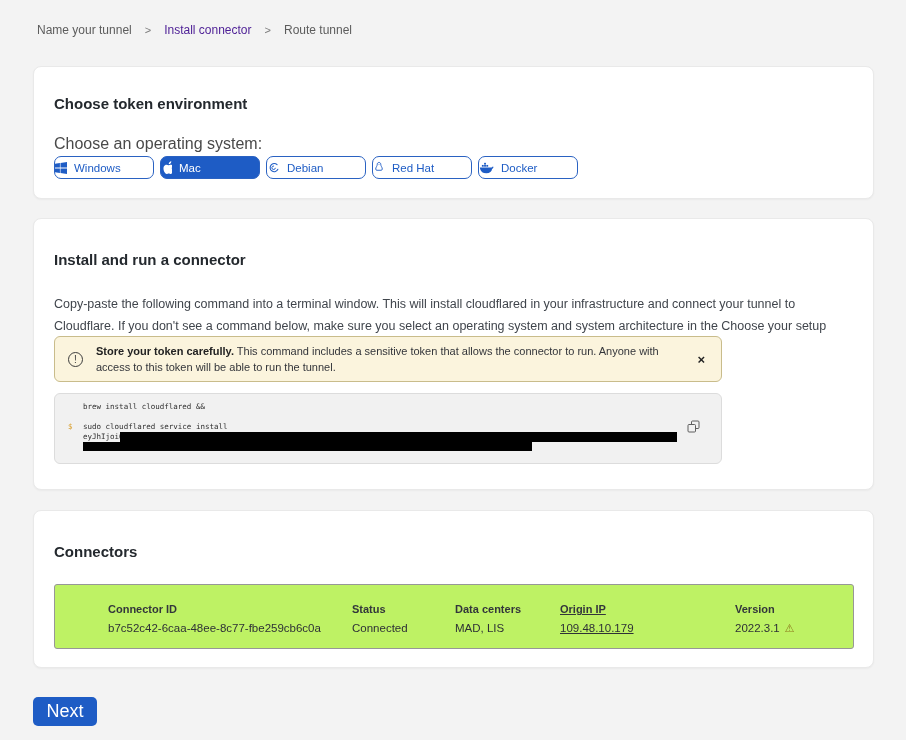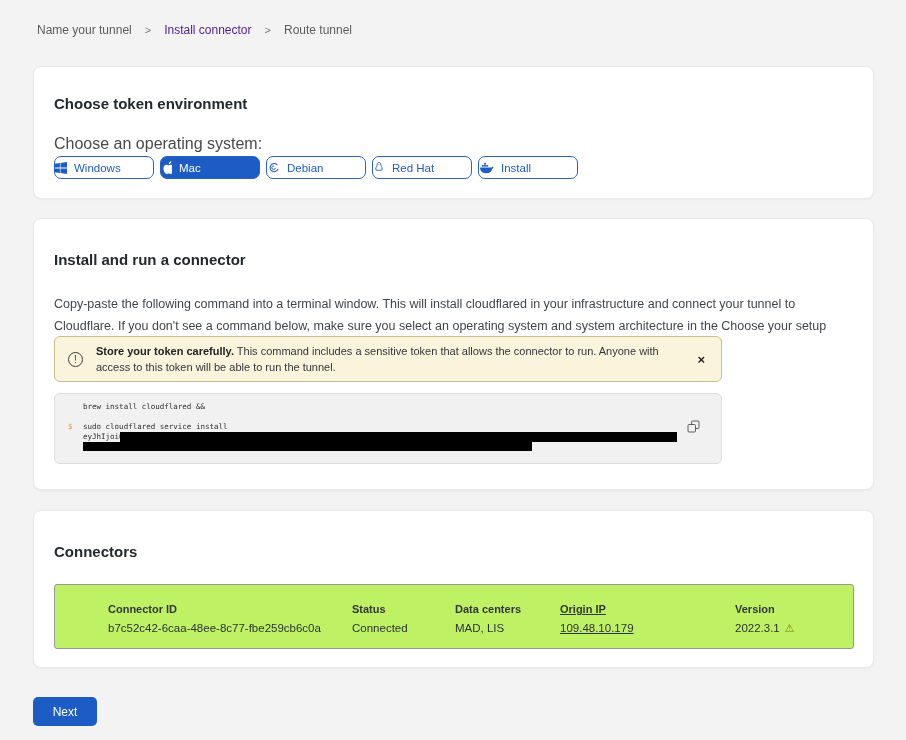--- a/index.html
+++ b/index.html
@@ -61,21 +61,21 @@
                 border:1px solid #979797; border-radius:3px; }
   .conn-table .hdr { position:absolute; top:18px; font-size:11px; font-weight:bold; color:#33363b; }
   .conn-table .val { position:absolute; top:37px; font-size:11.5px; color:#2e3136; }
   .c0 { left:53px; }  .c1 { left:297px; } .c2 { left:400px; } .c3 { left:505px;text-decoration:underline; } .c4 { left:680px; }
   .status-ok { color:#2f7d51; }
   .ver-cell { display:flex; align-items:center; gap:5px; }
   .warn-tri { font-family:"DejaVu Sans", sans-serif; font-size:11px; color:#8e7d1e; line-height:1; }
 
   
   .next-btn { position:absolute; left:33px; top:697px; width:64px; height:29px; background:#1e5cc5; color:#fff;
-              border:none; border-radius:5px; font-size:12px; font-family:"Liberation Sans", sans-serif; cursor:pointer; }
+              border:none; border-radius:5px; font-size:18px; font-family:"Liberation Sans", sans-serif; cursor:pointer; }
 </style>
 </head>
 <body>
 
 <div class="page">
 
   <nav class="breadcrumb">
     <span class="crumb">Name your tunnel</span>
     <span class="sep">&gt;</span>
     <span class="crumb active">Install connector</span>
@@ -127,21 +127,21 @@
           <svg width="15" height="12" viewBox="0 0 16 13">
               <g fill="#1e5cc5">
                 <rect x="3" y="3.2" width="2" height="1.9"></rect>
                 <rect x="5.4" y="3.2" width="2" height="1.9"></rect>
                 <rect x="7.8" y="3.2" width="2" height="1.9"></rect>
                 <rect x="5.4" y="0.9" width="2" height="1.9"></rect>
                 <path d="M.8 5.9h12.4c.7 0 1.3-.4 1.5-1 .5.2.9.4.9.4s-.4 1.5-1.6 2.2c-.3 2.6-2.3 4.7-6.2 4.7-3.7 0-5.9-1.9-6.6-4.4z"></path>
               </g>
             </svg>
         </span>
-        <span>Install</span>
+        <span>Docker</span>
       </button>
     </div>
   </section>
 
   <section class="card" id="card-installer">
     <h2>Install and run a connector</h2>
     <p class="desc">Copy-paste the following command into a terminal window. This will install cloudflared in your infrastructure and connect your tunnel to Cloudflare. If you don't see a command below, make sure you select an operating system and system architecture in the Choose your setup card.</p>
 
     <div class="banner">
       <span class="alert-circle">!</span>

